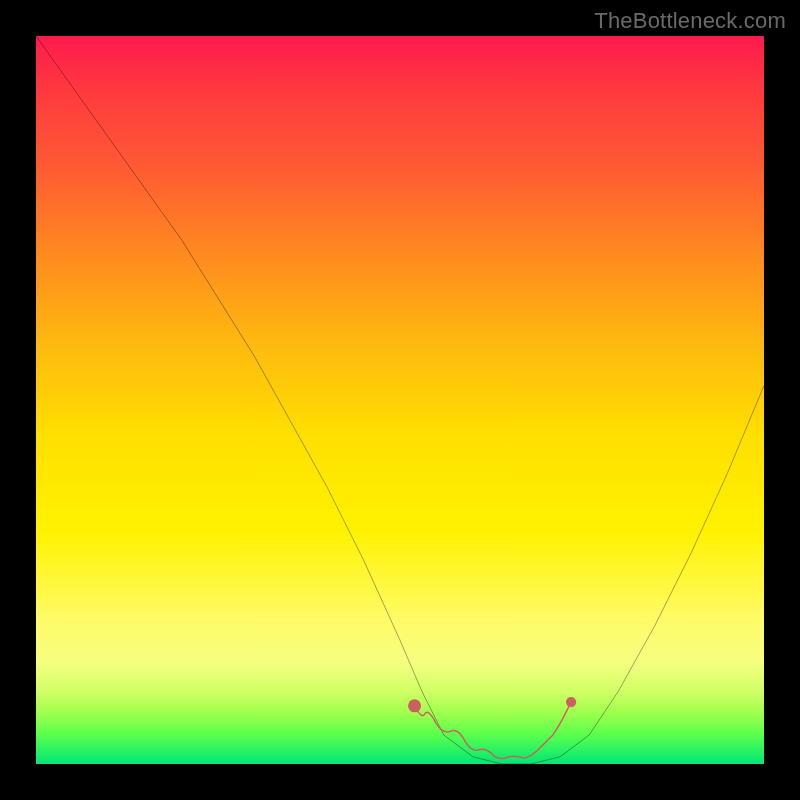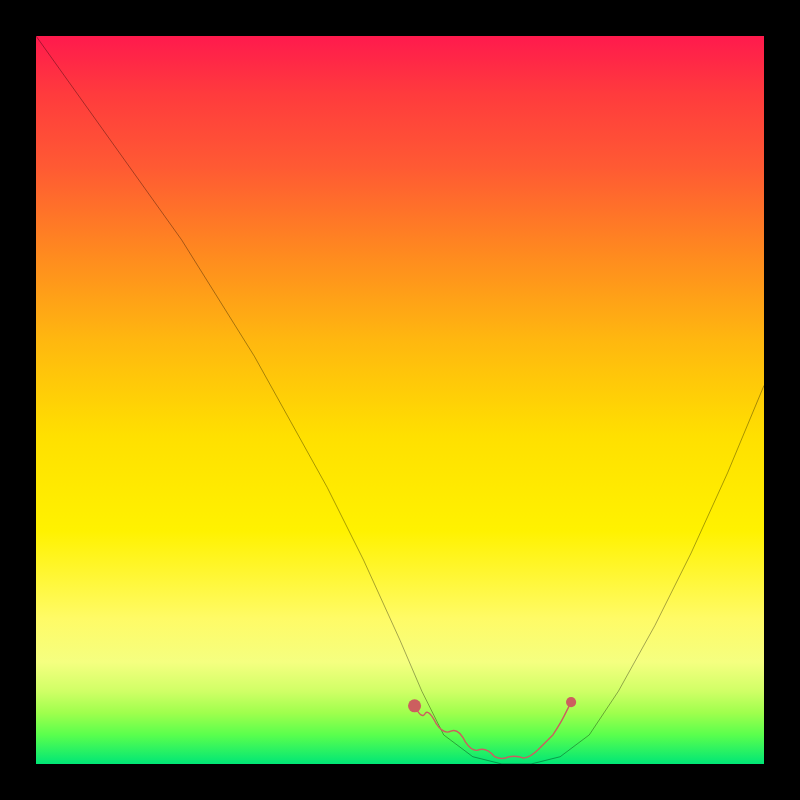--- a/index.html
+++ b/index.html
@@ -104,13 +104,14 @@
                Q 70 97 71 96
                Q 72 94.5 72.5 93.5
                Q 73 92.5 73.5 91.5" fill="none" stroke="#cc5f5f" stroke-width="1.4" stroke-linecap="round" stroke-linejoin="round" vector-effect="non-scaling-stroke"></path>
 
       <circle cx="52" cy="92" r="0.9" fill="#cc5f5f"></circle>
       <circle cx="73.5" cy="91.5" r="0.7" fill="#cc5f5f"></circle>
     </svg>
 
   </div>
 
+  <div class="watermark">TheBottleneck.com</div>
 </div>
 
 </body></html>

